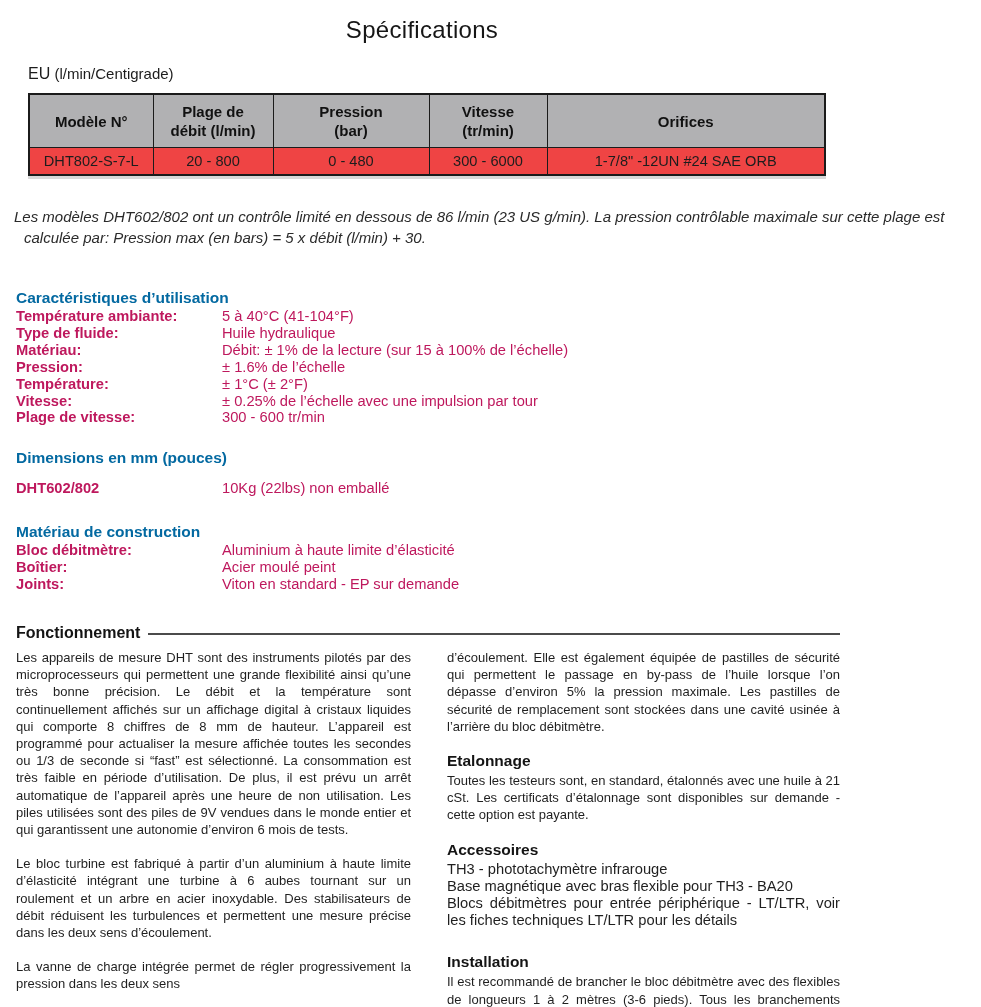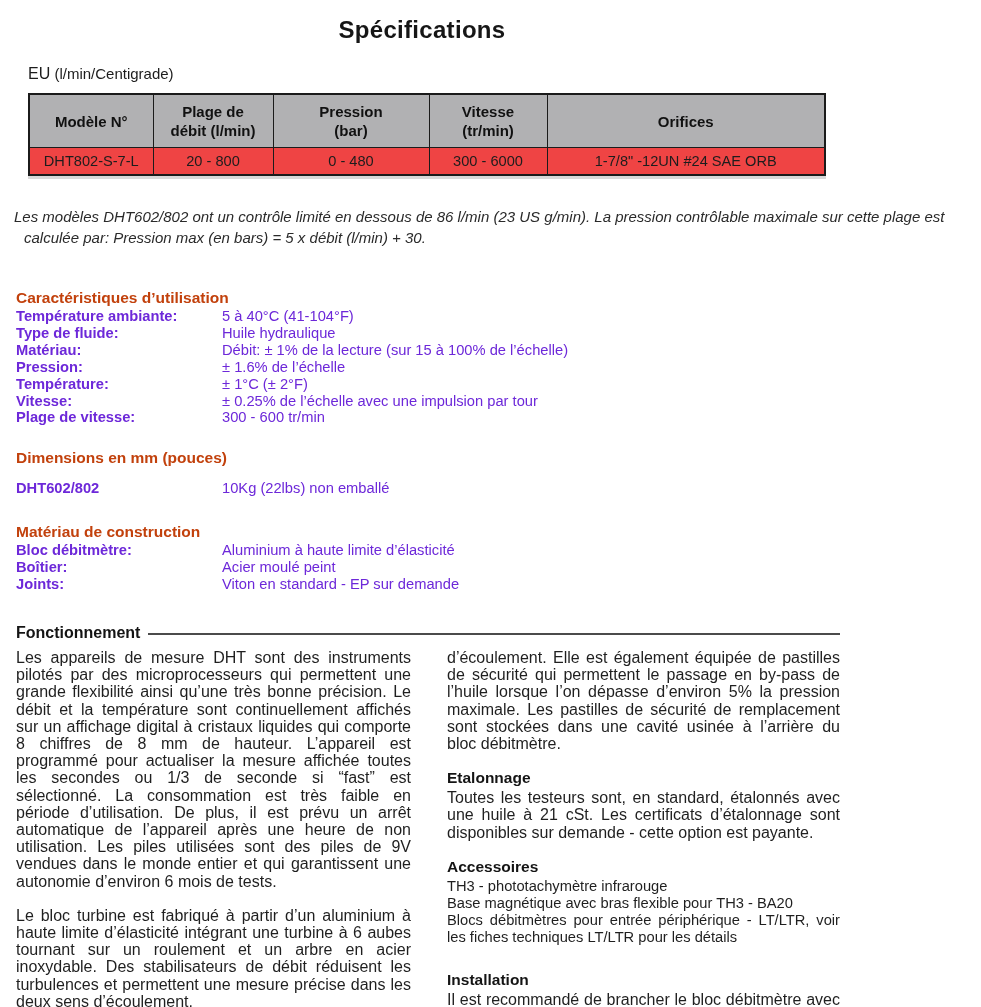--- a/index.html
+++ b/index.html
@@ -9,21 +9,21 @@
     color: #222222;
     overflow: hidden;
   }
   .page { padding: 8px 0 0 16px; }
 
   
   .title {
     width: 812px;
     text-align: center;
     font-size: 24px;
-    font-weight: bold;
+    font-weight: normal;
     color: #161616;
     margin: 8px 0 21px 0;
     letter-spacing: 0.3px;
   }
 
   
   .eu-line { margin: 0 0 10px 12px; font-size: 15px; color: #1d1d1d; }
   .eu-line .eu-bold { font-weight: normal; font-size: 16px; }
 
   
@@ -67,44 +67,44 @@
     padding-left: 18px;
     text-indent: -10px;
     color: #2a2a2a;
   }
 
   
   section { display: block; }
   h2.sec-head {
     font-size: 15.5px;
     font-weight: bold;
-    color: #c2410c;
+    color: #0369a1;
     margin: 4px 0 1px 0;
   }
-  .spec-row { display: flex; font-size: 14.7px; line-height: 16.9px; color: #6d28d9; }
+  .spec-row { display: flex; font-size: 14.7px; line-height: 16.9px; color: #be185d; }
   .spec-label { width: 206px; font-weight: bold; flex: none; }
   .spec-value { flex: 1; }
 
   #characteristics { margin-top: 41px; }
   #dimensions { margin-top: 23px; }
   #dimensions .spec-row { margin-top: 13px; }
   #materials { margin-top: 26px; }
 
   
   #operation { margin-top: 31px; }
   .func-head { display: flex; align-items: center; width: 824px; }
   .func-head h2 { margin: 0; font-size: 16px; font-weight: bold; color: #141414; }
   .head-rule { flex: 1; height: 0; border-top: 2px solid #4b4b4b; margin-left: 8px; margin-top: 2px; }
 
   .columns { display: flex; margin-top: 7px; }
   .col-left { width: 395px; flex: none; }
   .col-right { width: 393px; flex: none; margin-left: 36px; }
 
   .para {
-    font-size: 16px;
+    font-size: 13px;
     line-height: 17.2px;
     text-align: justify;
     margin: 0 0 17px 0;
     color: #1f1f1f;
   }
   .para:last-child { margin-bottom: 0; }
   .acc-line { font-size: 14.7px; line-height: 17.2px; margin: 0; color: #1f1f1f; }
   .acc-line.justify { text-align: justify; }
   .acc-line.last { margin-bottom: 24px; }
   h3.sub-head {

